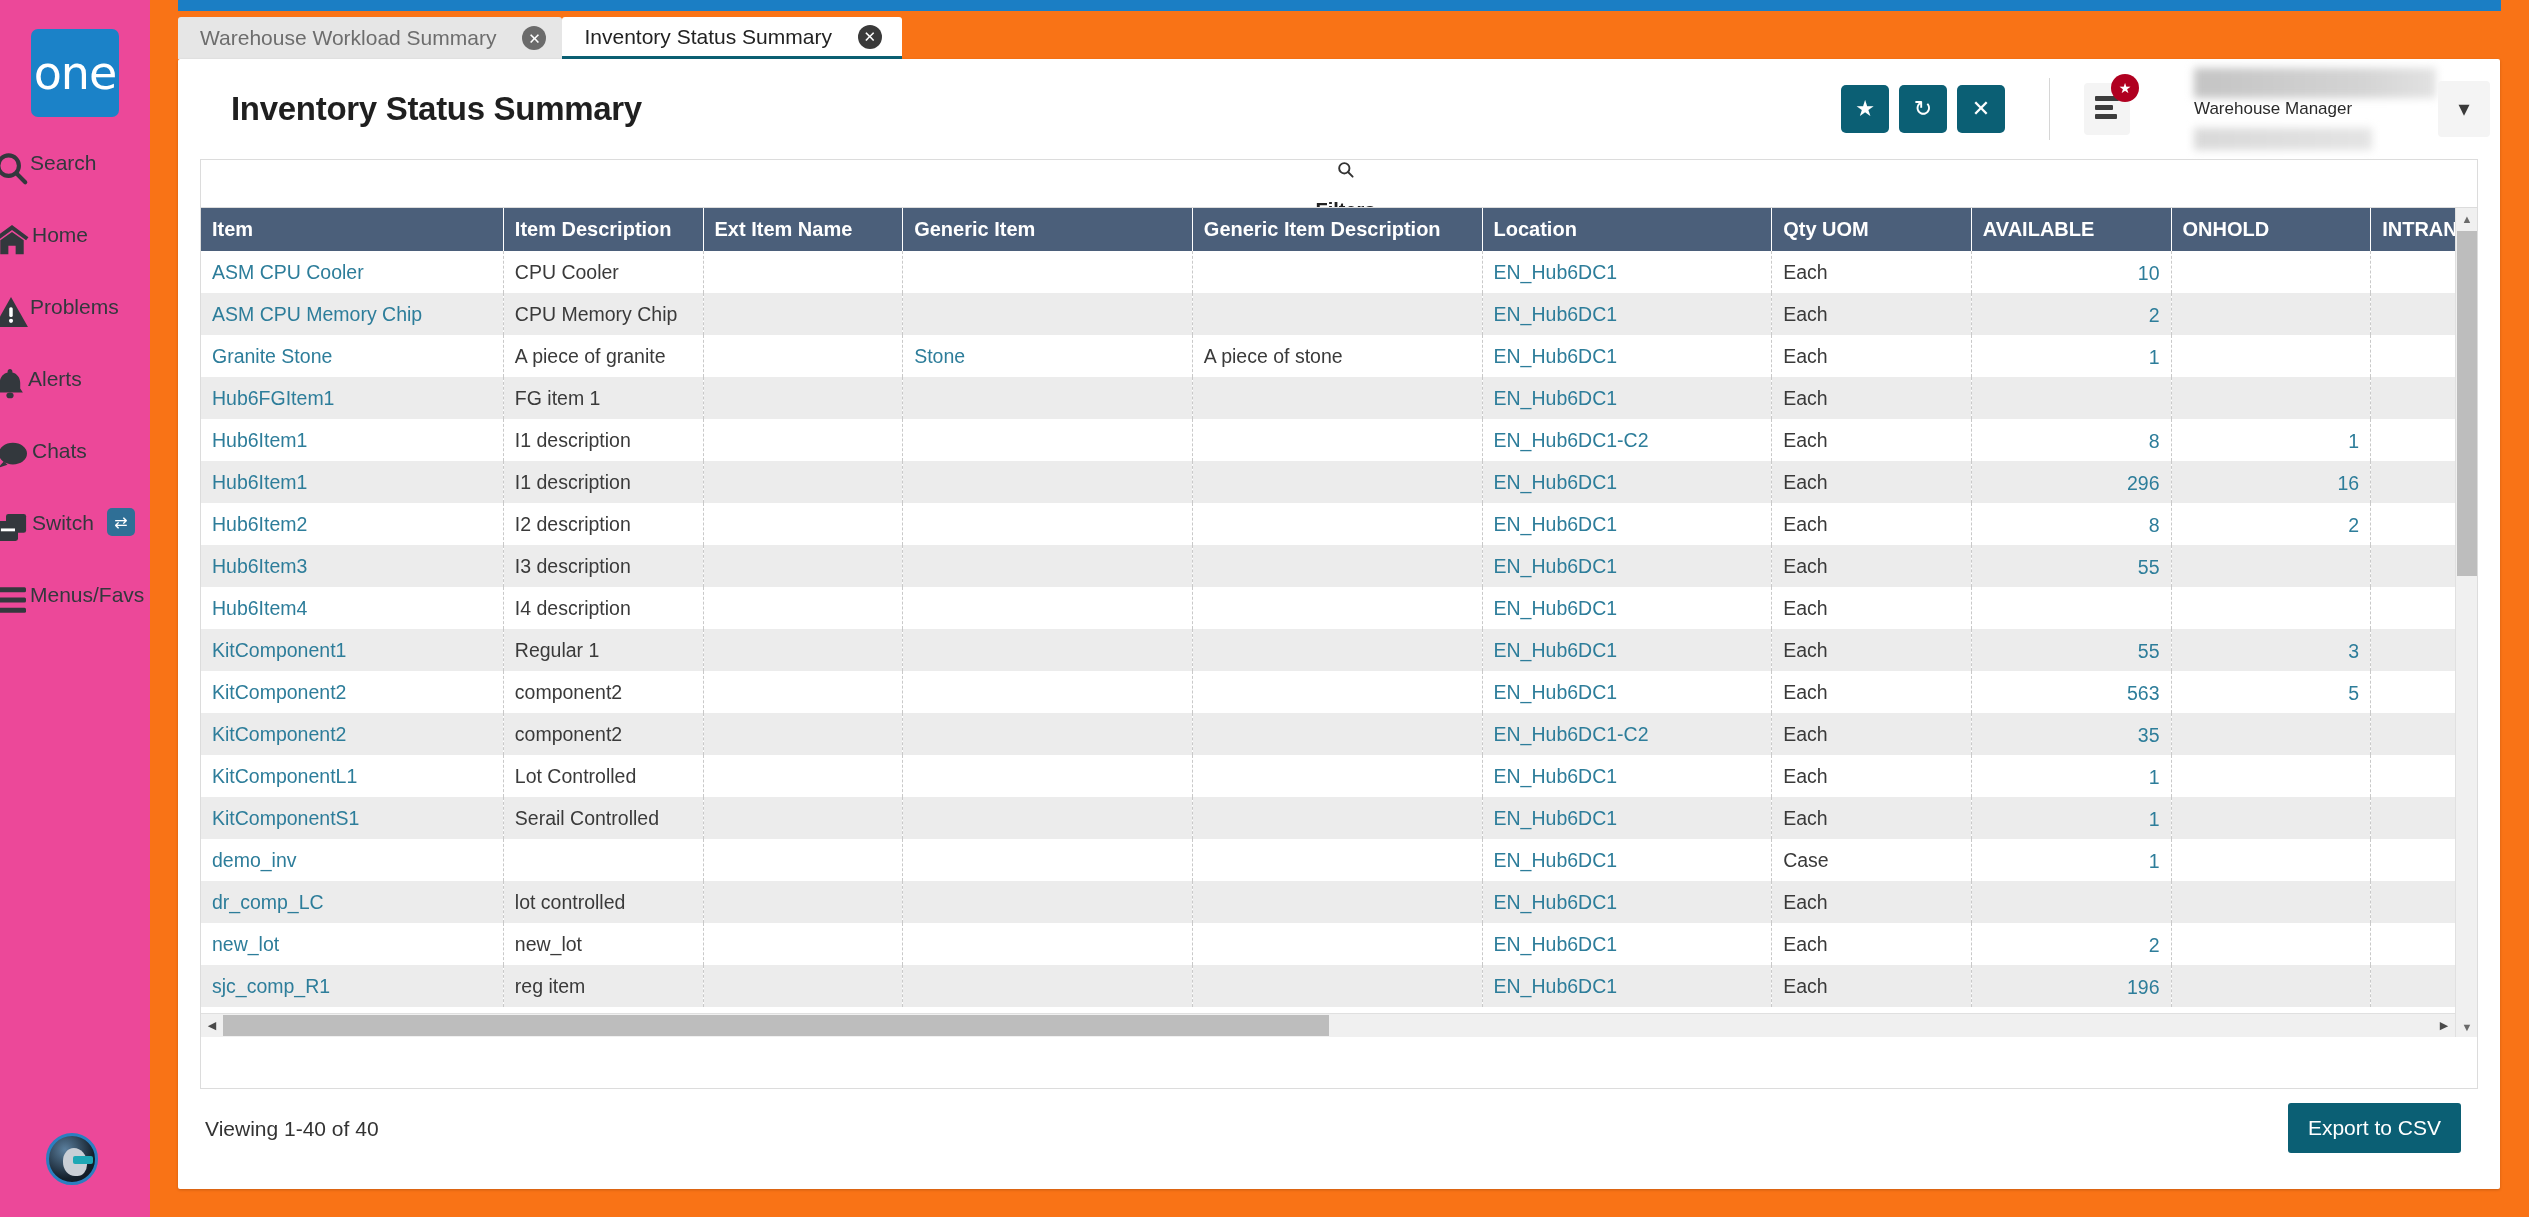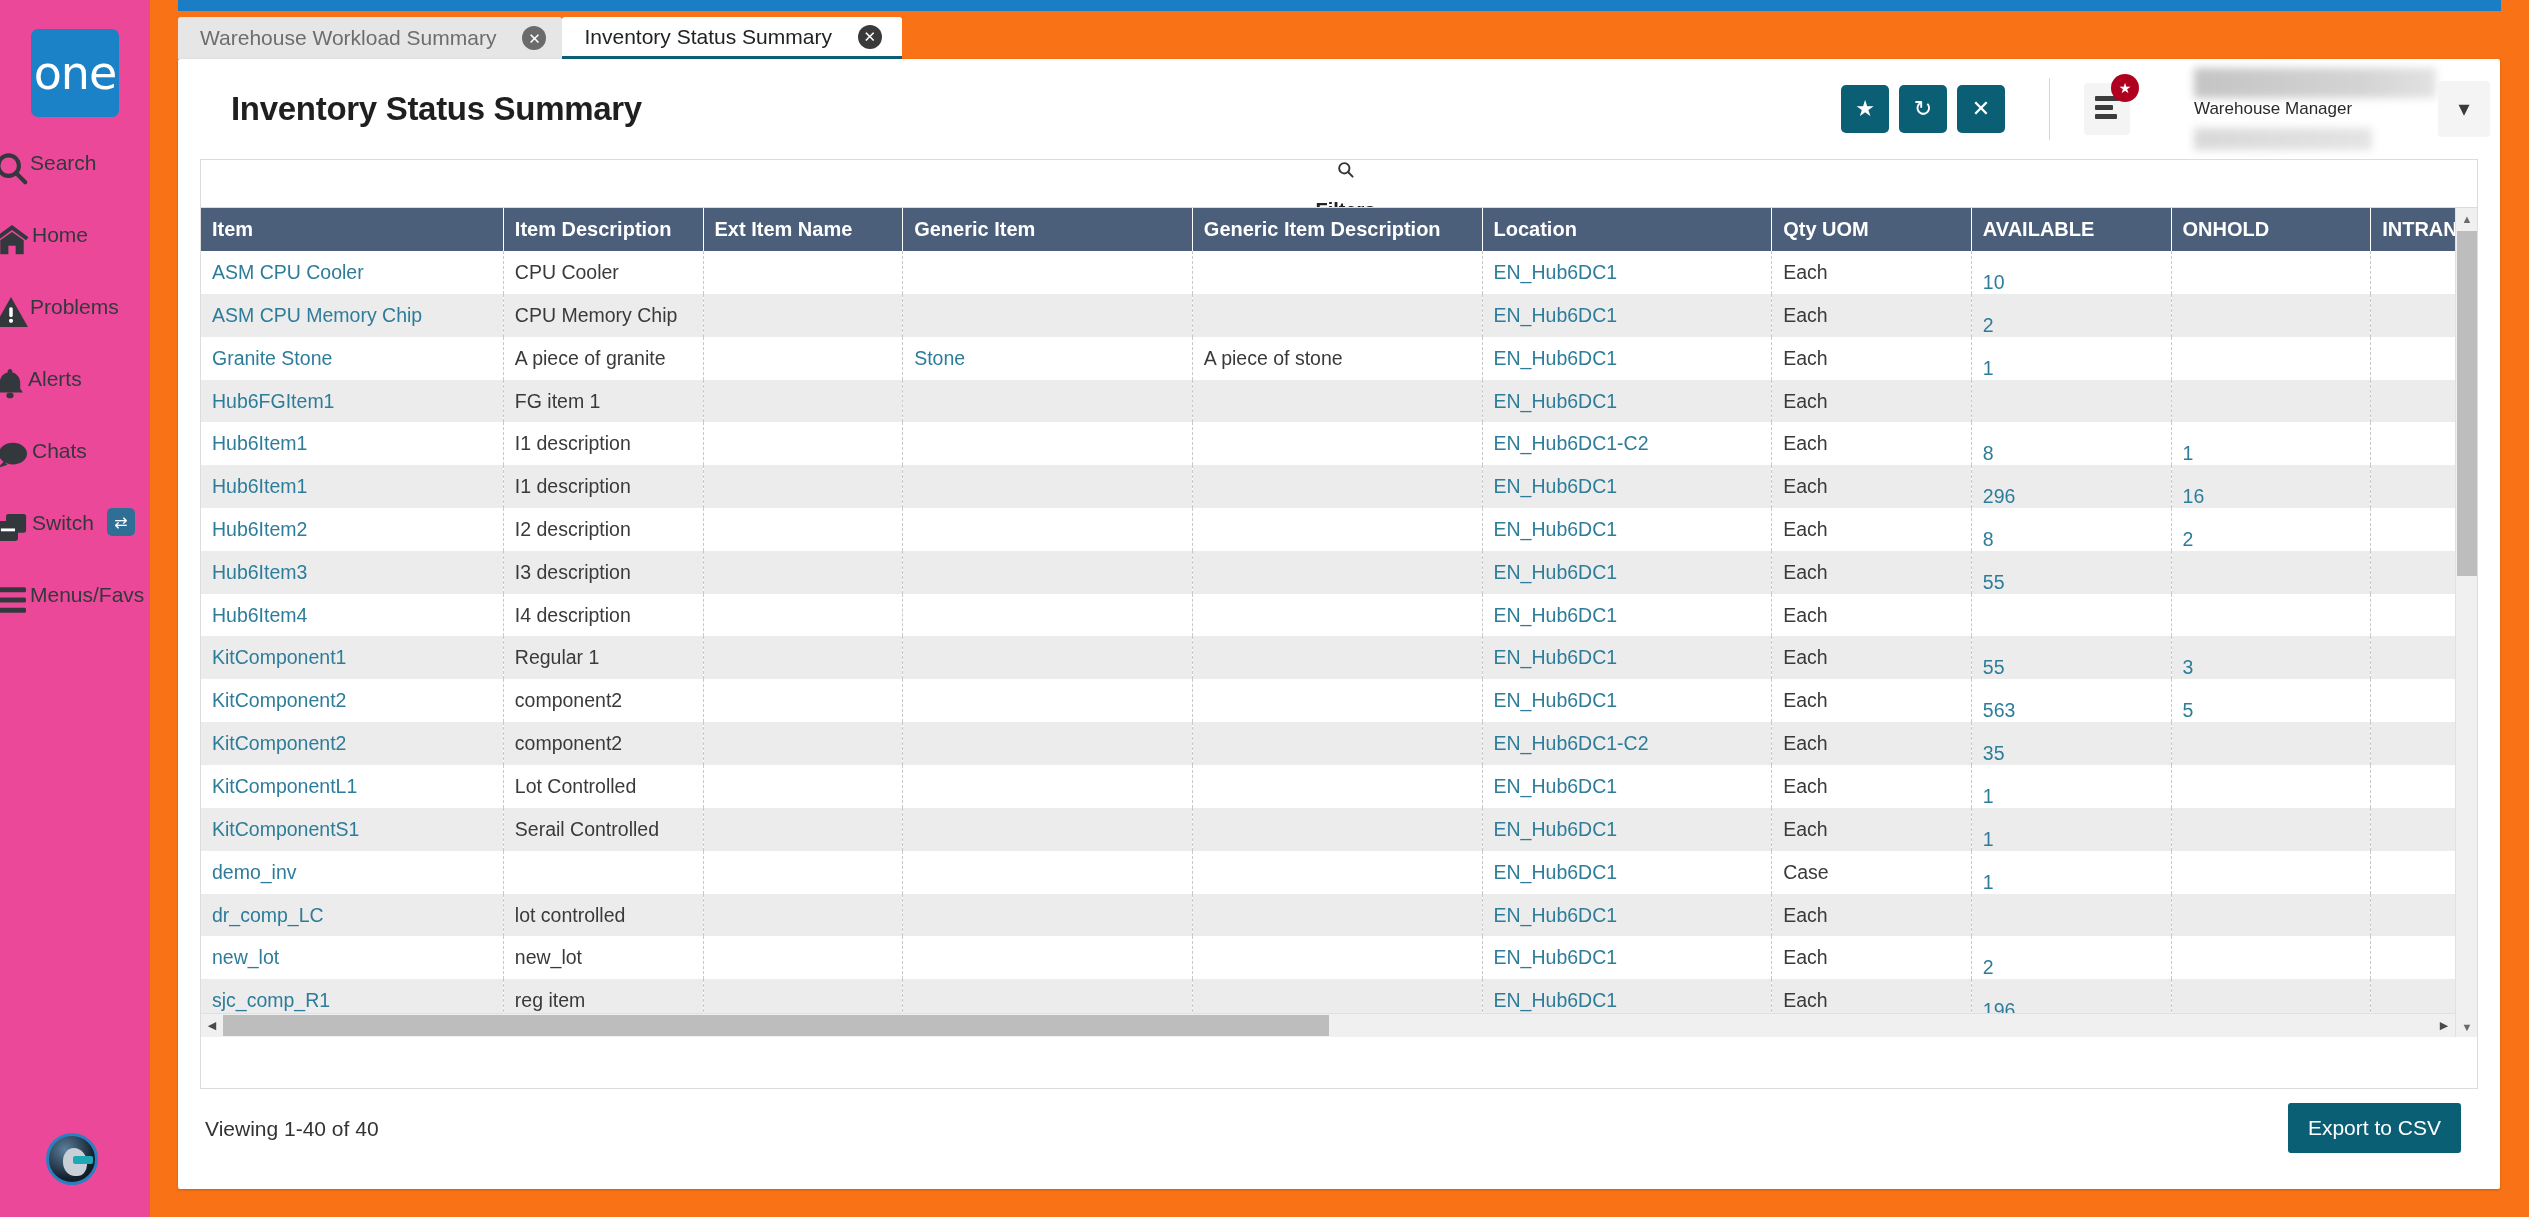--- a/index.html
+++ b/index.html
@@ -202,21 +202,21 @@
   }
   #inv-table thead th.num { text-align: left; }
   #inv-table tbody td {
     height: 42px; padding: 0 11px; color: #3a3a3a;
     border-right: 1px dashed #c9c9c9;
     white-space: nowrap; overflow: hidden;
   }
   #inv-table tbody tr:nth-child(even) td { background: #ececec; }
   #inv-table tbody tr:nth-child(odd) td { background: #ffffff; }
   #inv-table tbody td.link a { color: #2d7d9a; text-decoration: none; cursor: pointer; }
-  #inv-table tbody td.num { text-align: left; color: #2d7d9a; vertical-align: top; padding-top: 20px; }
+  #inv-table tbody td.num { text-align: right; color: #2d7d9a; vertical-align: top; padding-top: 11px; }
 
   
   #v-scroll {
     position: absolute; right: 0; top: 0; width: 22px; height: 830px;
     background: #f0f0f0; border-left: 1px solid #e0e0e0;
   }
   #v-scroll .arrow-up, #v-scroll .arrow-dn {
     position: absolute; left: 0; width: 22px; height: 22px;
     display: flex; align-items: center; justify-content: center;
     font-size: 11px; color: #6b6b6b;

